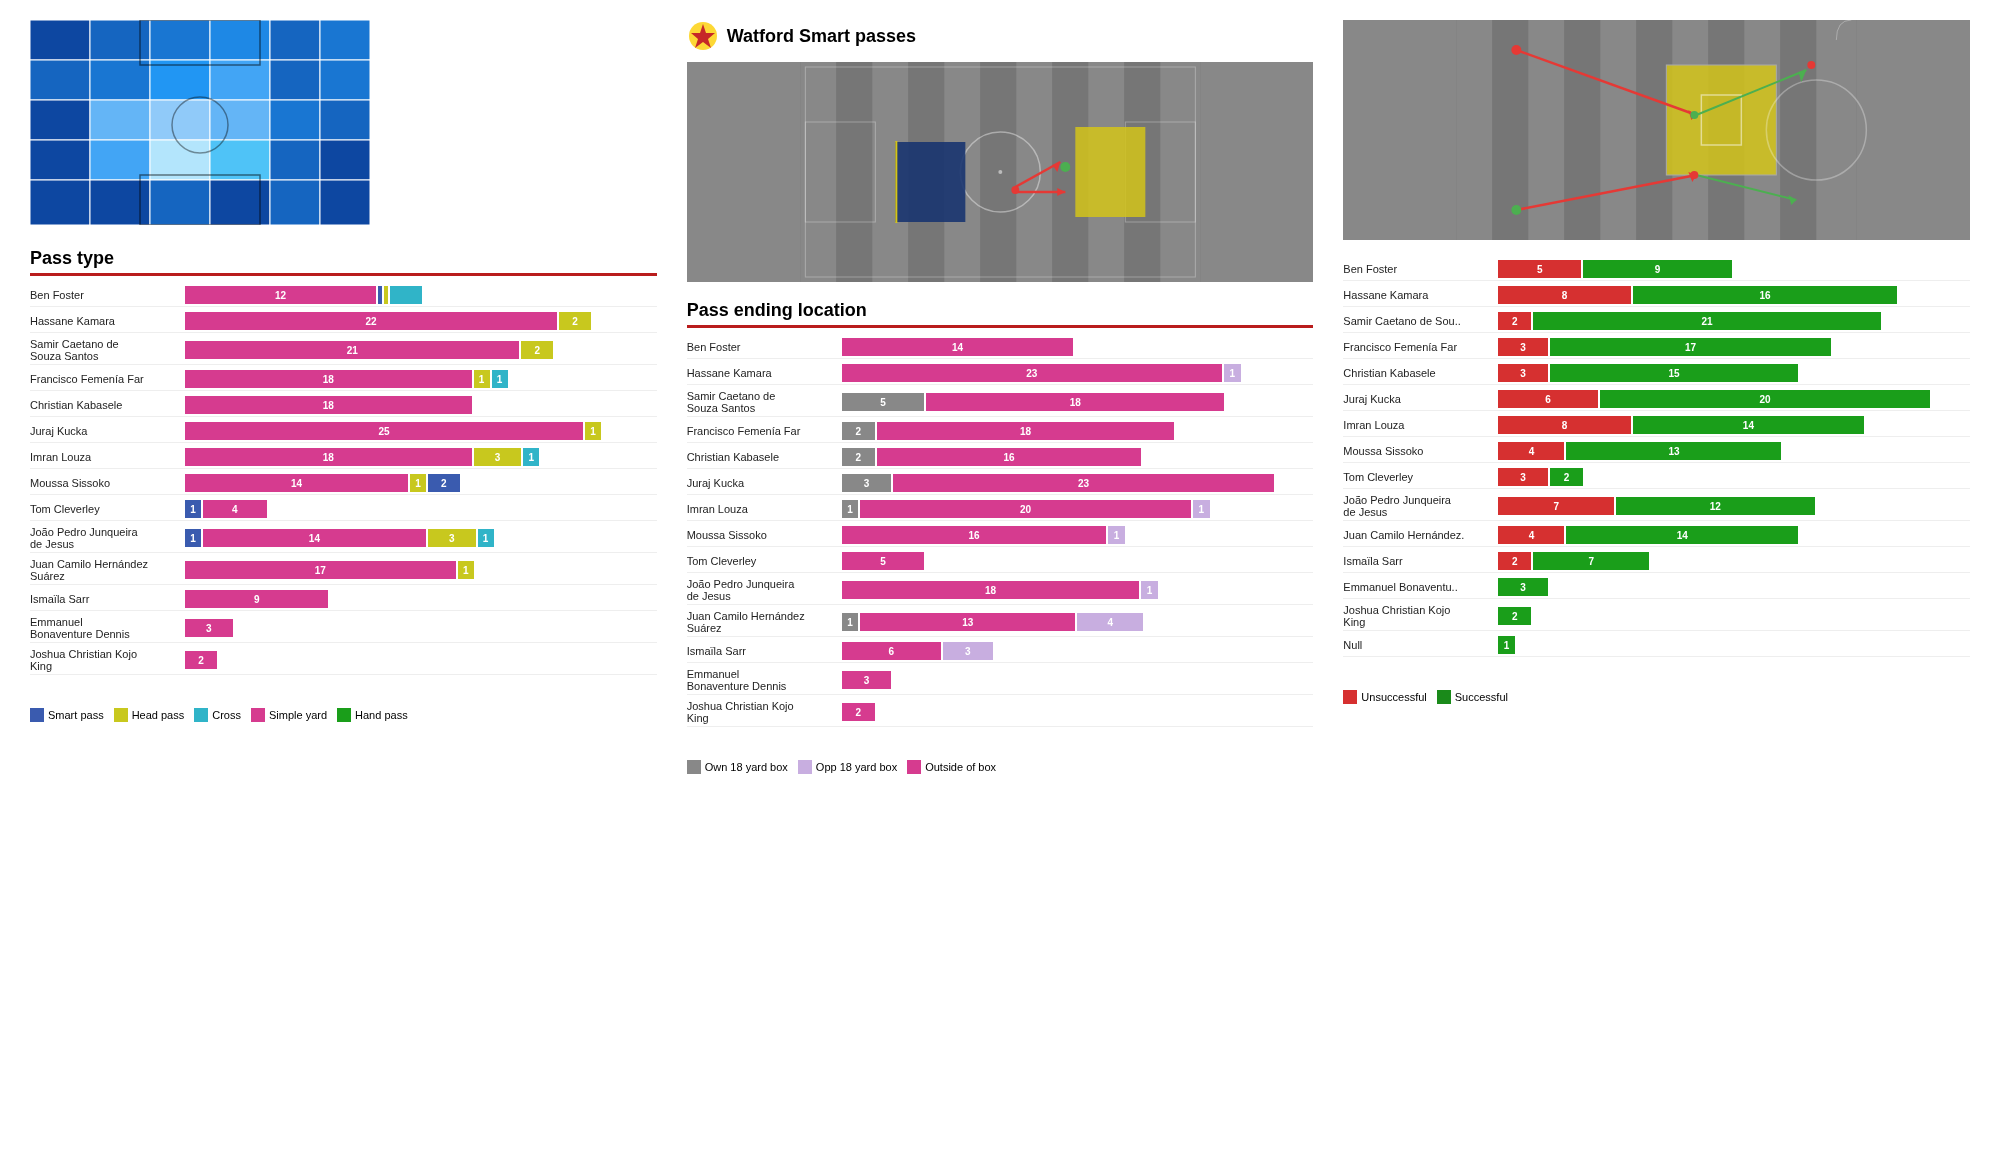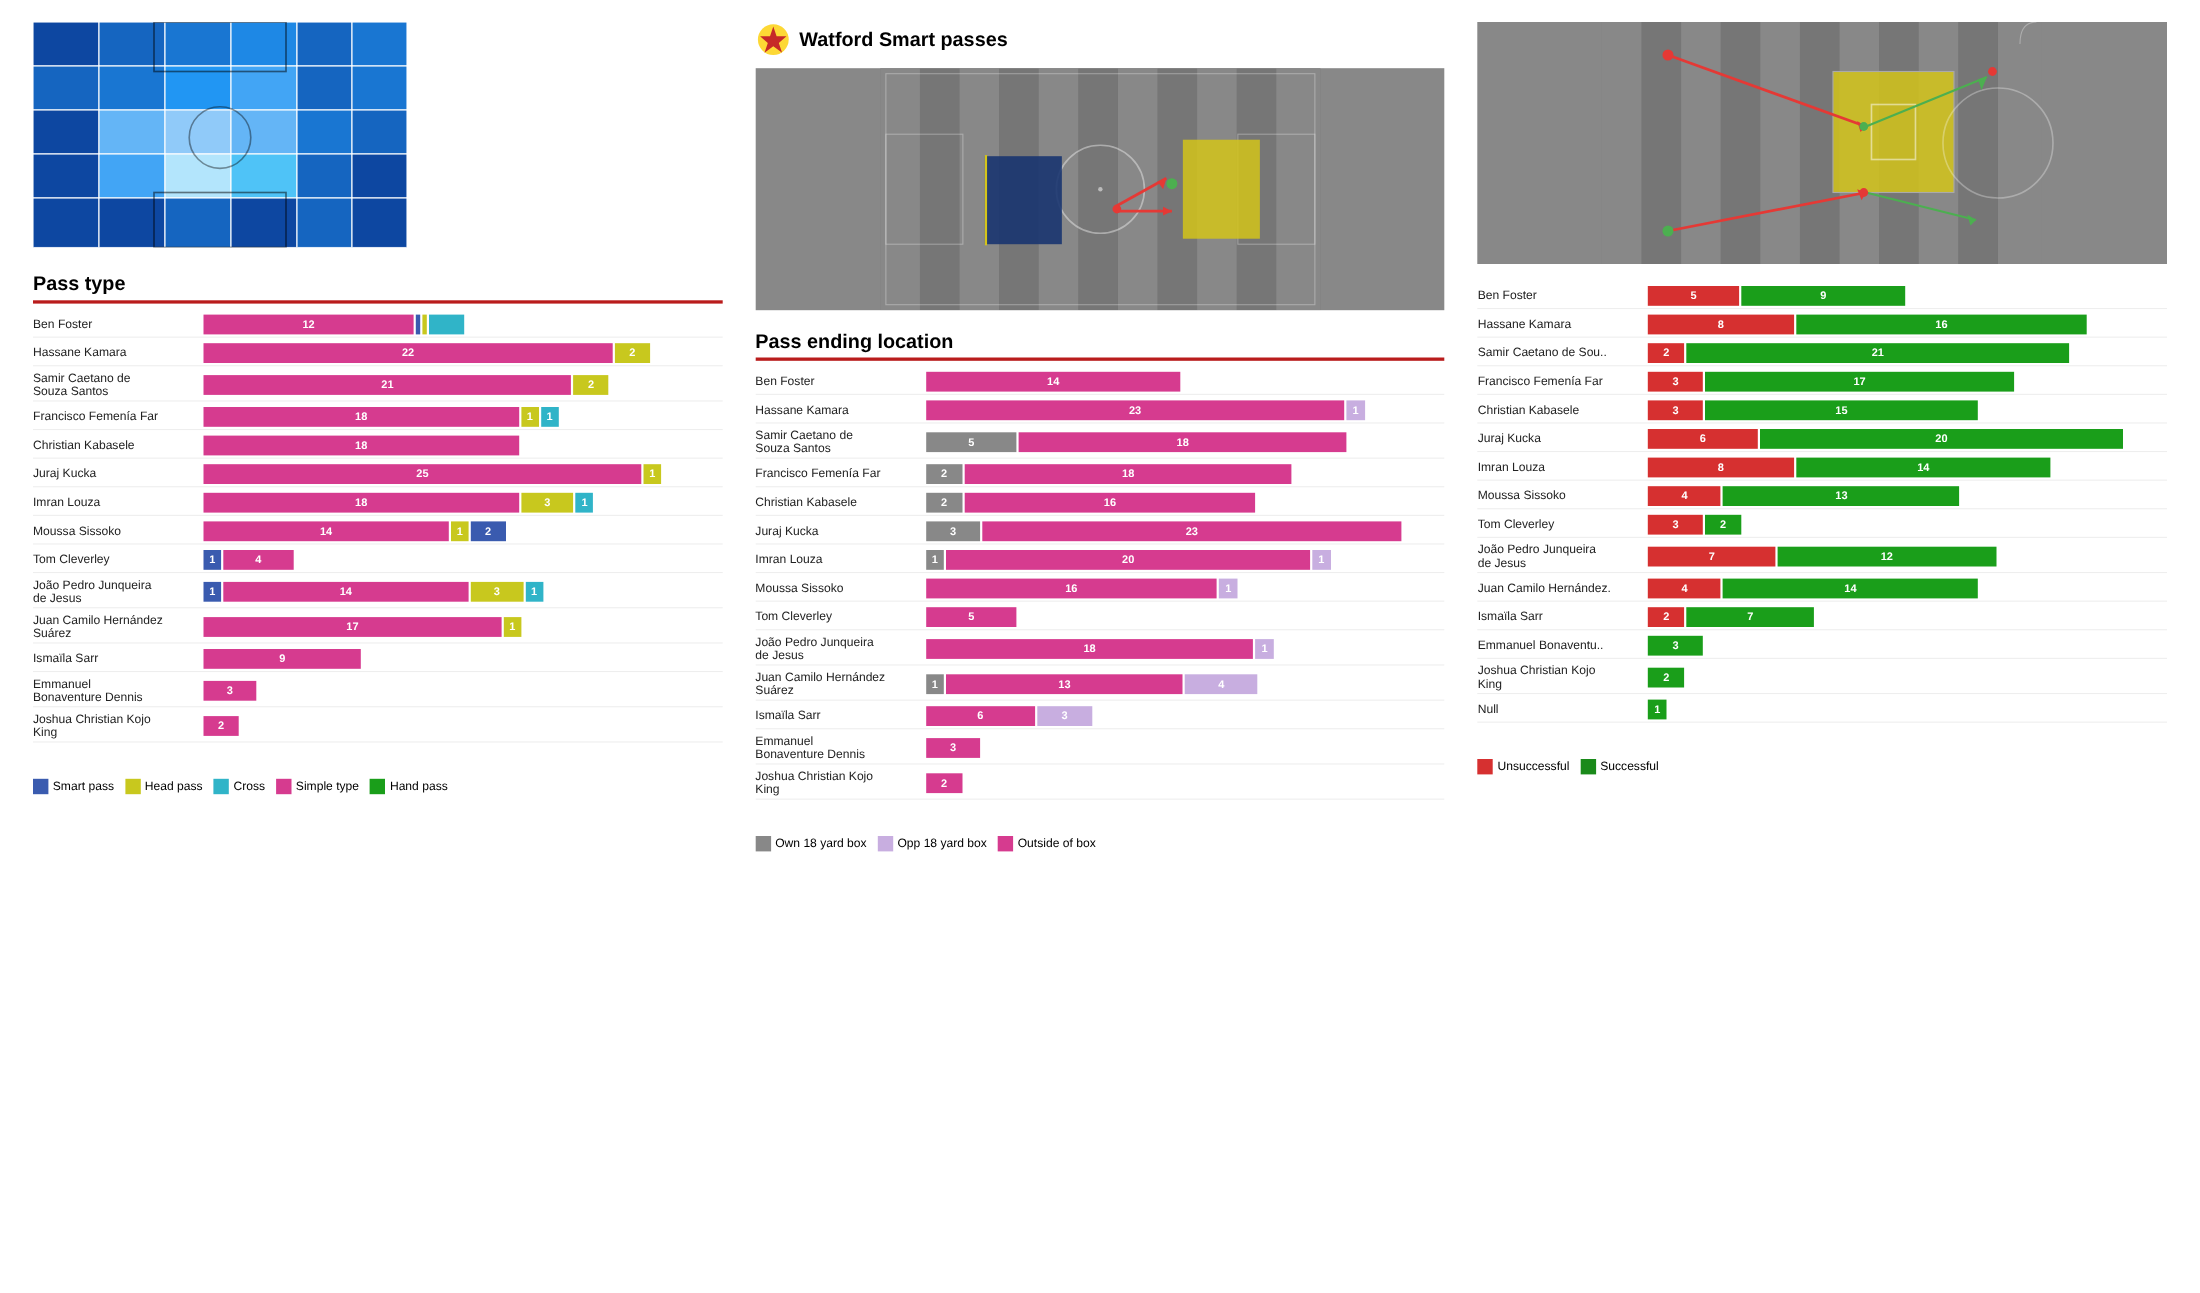--- a/index.html
+++ b/index.html
@@ -298,21 +298,21 @@
       <div class="legend-item">
         <div class="legend-box c-yellow"></div>
         <span>Head pass</span>
       </div>
       <div class="legend-item">
         <div class="legend-box c-cyan"></div>
         <span>Cross</span>
       </div>
       <div class="legend-item">
         <div class="legend-box c-pink"></div>
-        <span>Simple type</span>
+        <span>Simple yard</span>
       </div>
       <div class="legend-item">
         <div class="legend-box c-green"></div>
         <span>Hand pass</span>
       </div>
     </div>
   </div>
 
   <div class="panel">
     <div class="panel-header">

